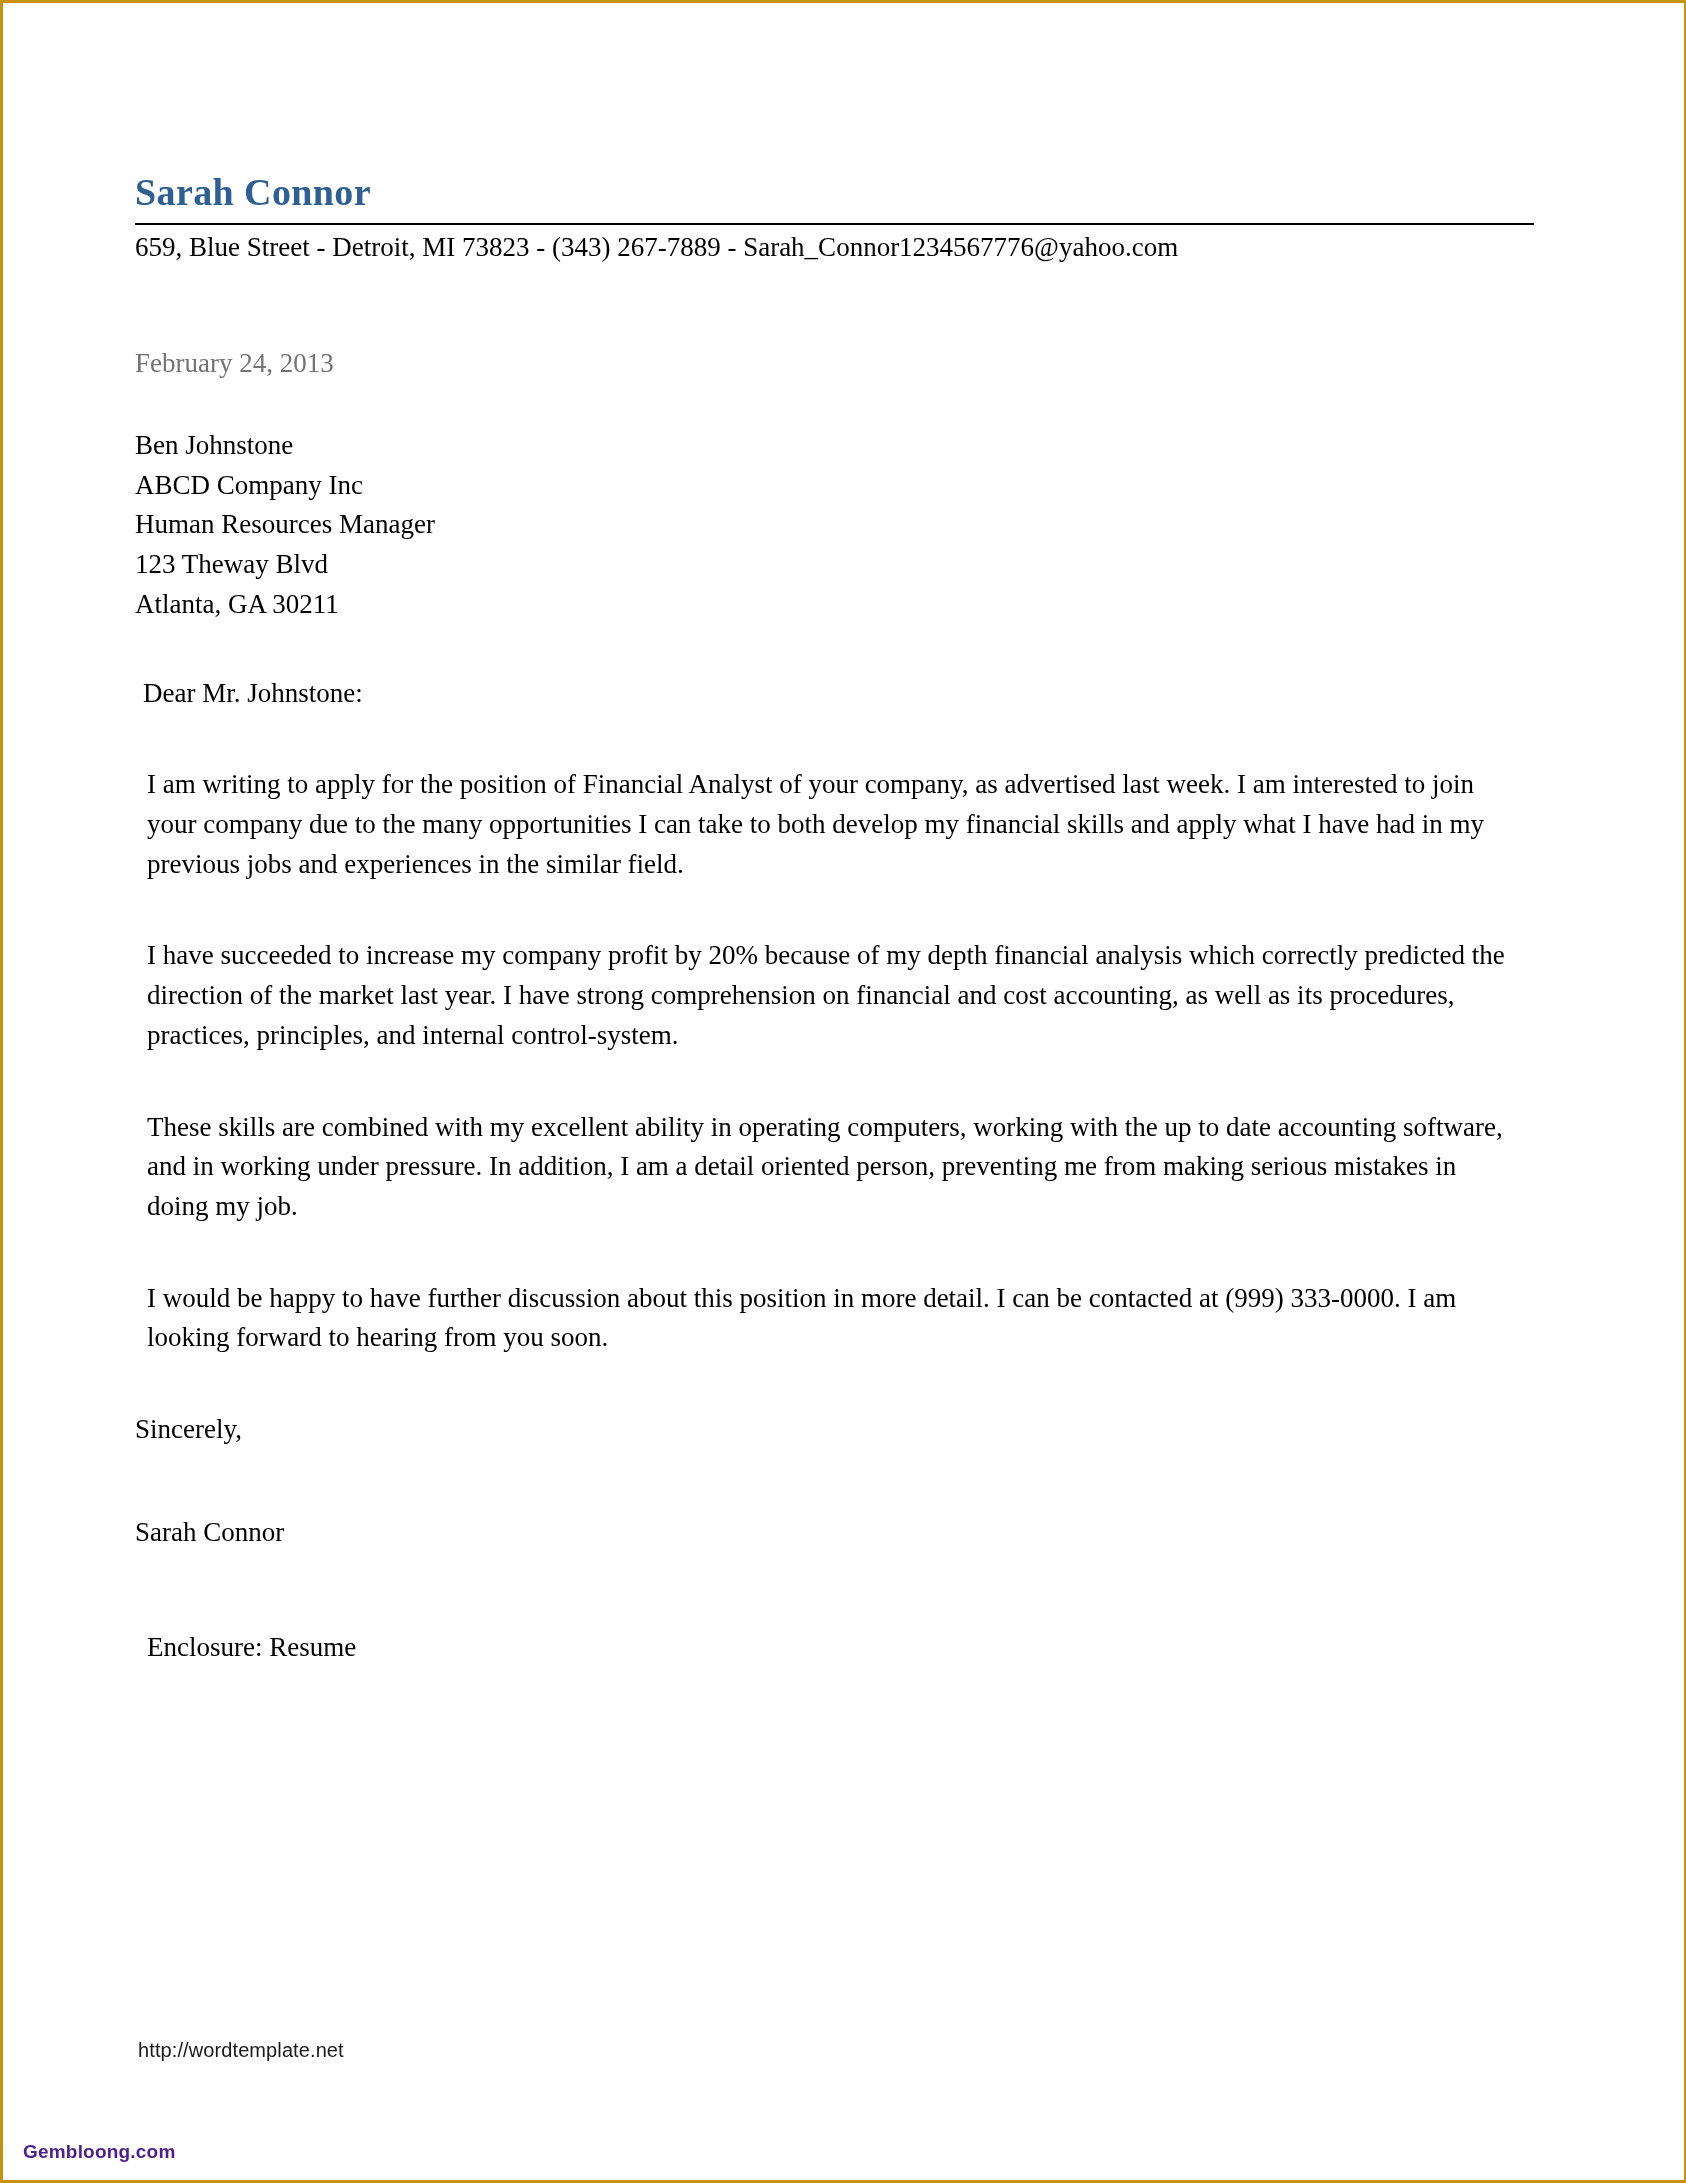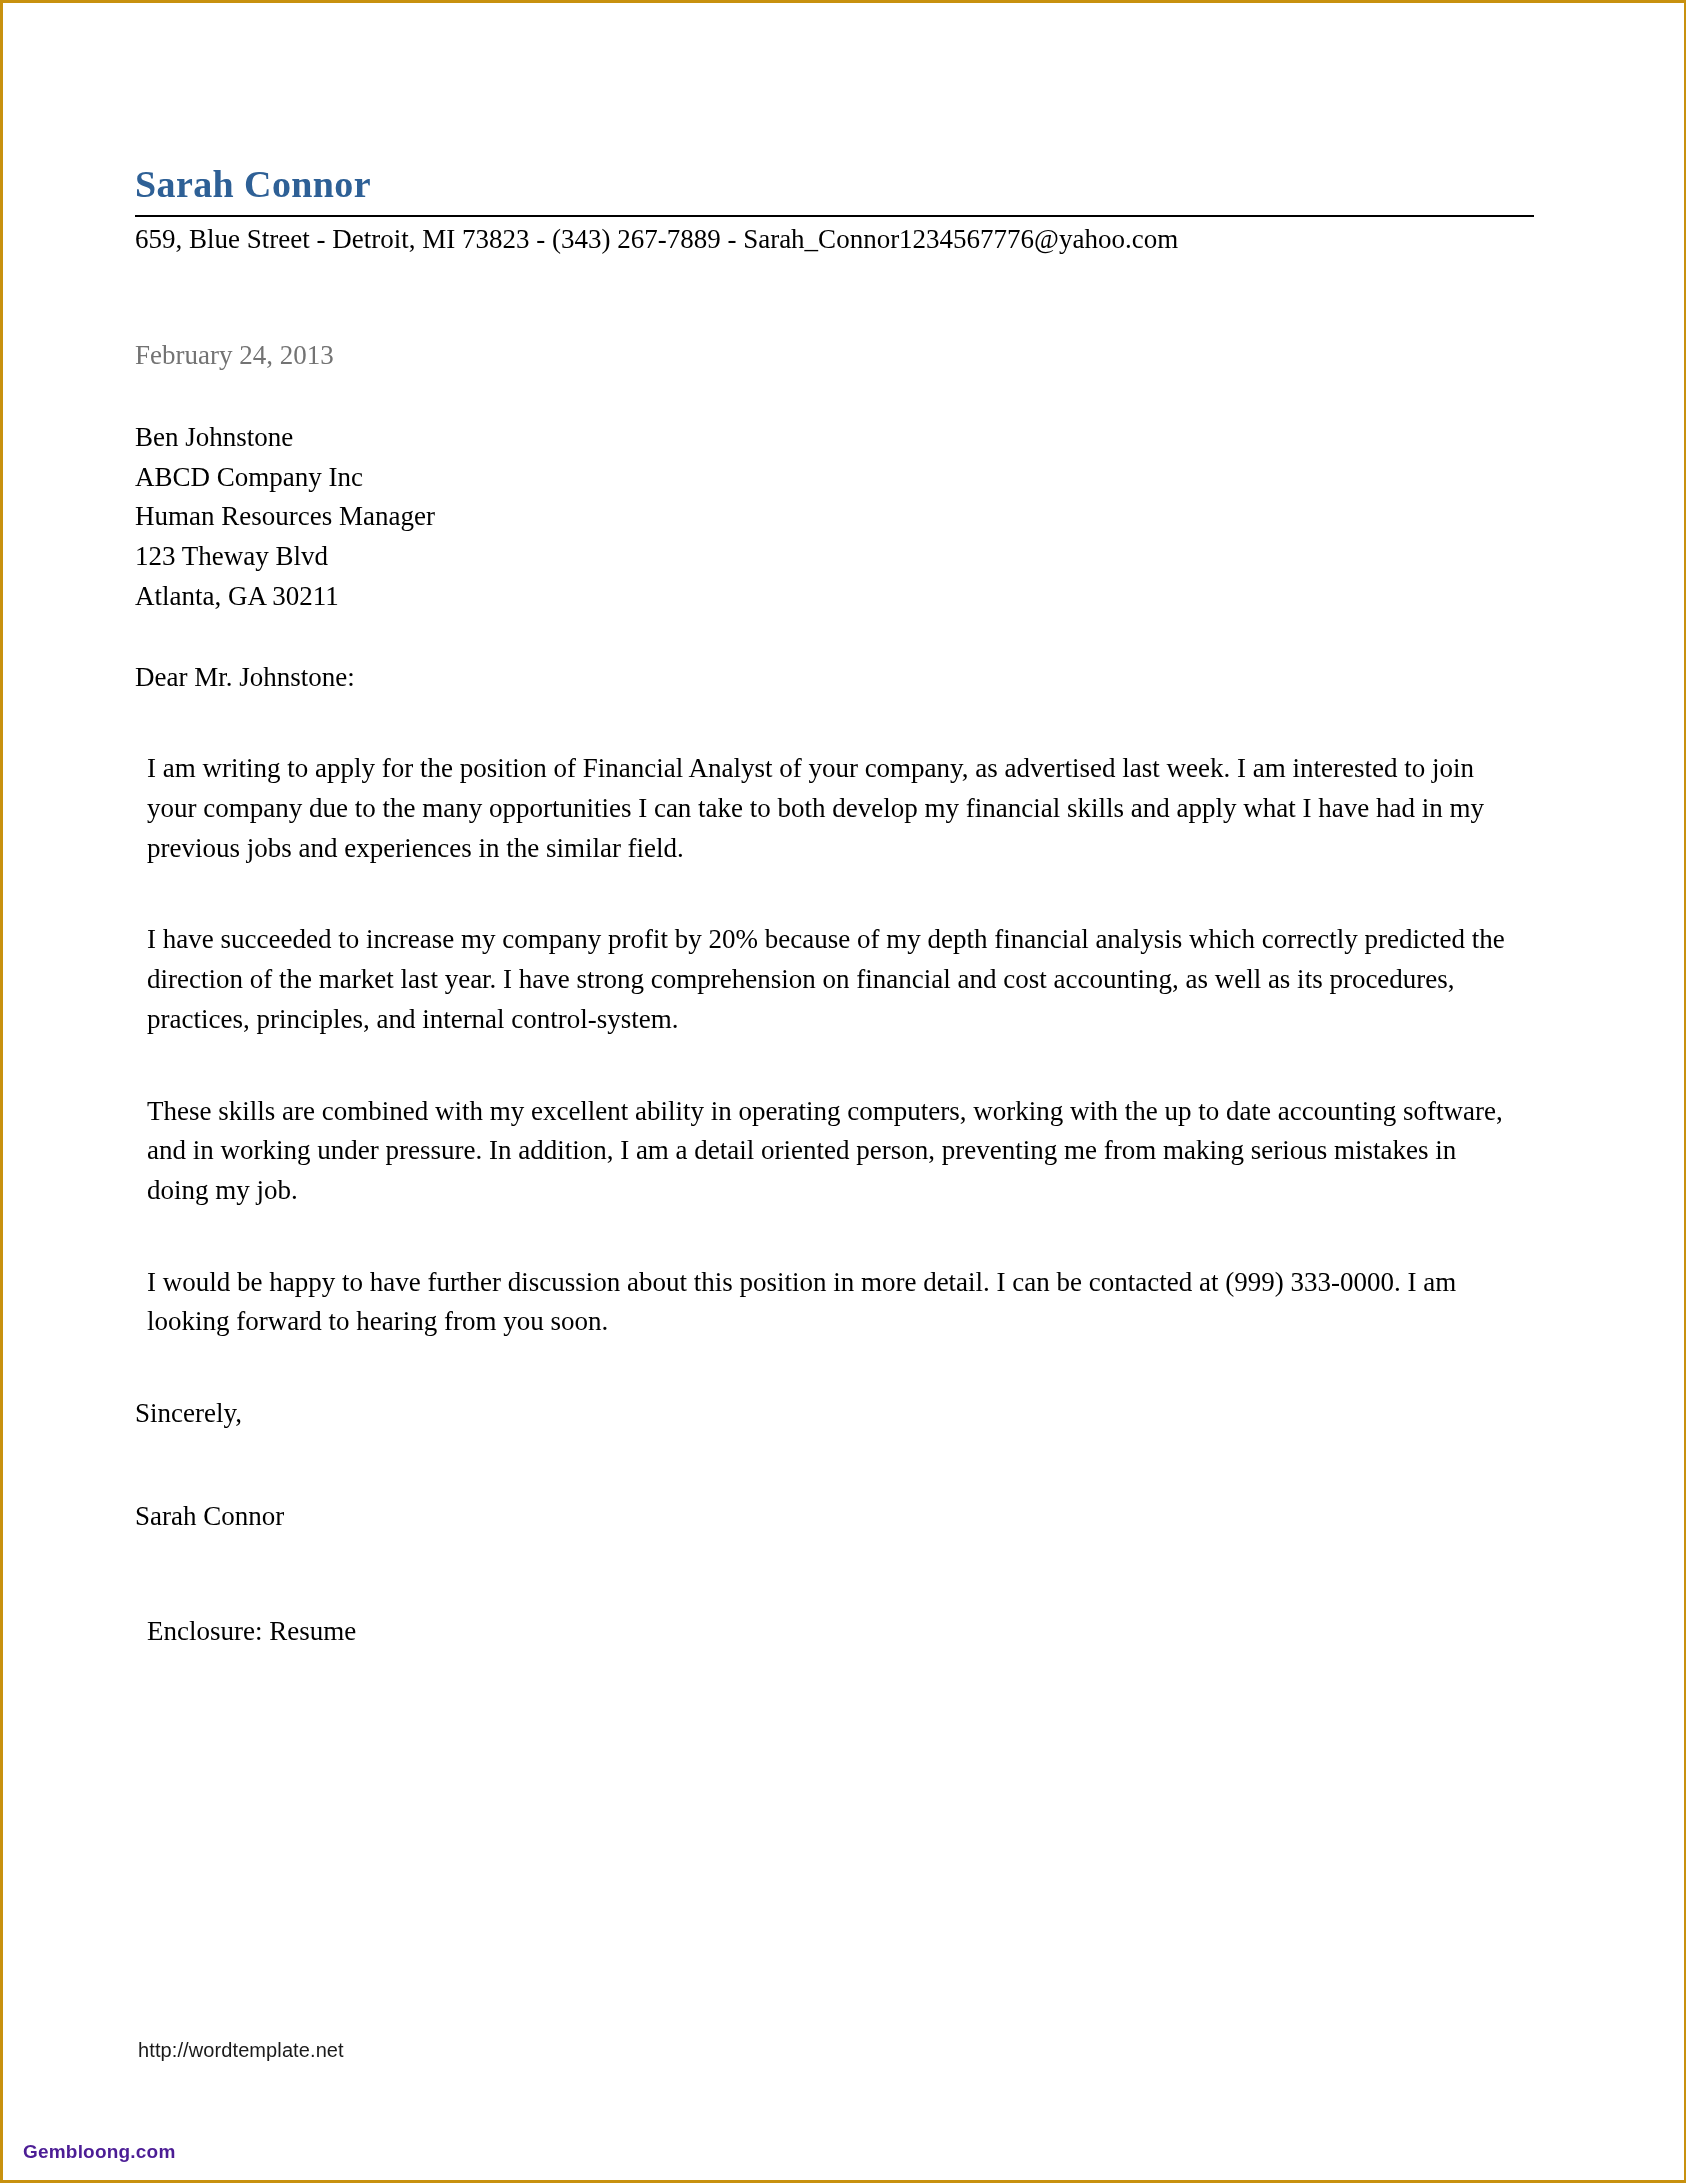--- a/index.html
+++ b/index.html
@@ -15,21 +15,21 @@
     box-sizing: border-box;
     background: #ffffff;
     border: 3.6px solid #C8910F;
     overflow: hidden;
     font-family: "Liberation Serif", "DejaVu Serif", serif;
   }
 
   .letter {
     position: absolute;
     left: 132px;
-    top: 8px;
+    top: 16px;
     width: 1399px;
   }
 
   .letterhead-name {
     font-family: "Liberation Serif", "DejaVu Serif", serif;
     font-size: 38px;
     font-weight: bold;
     color: #2E6096;
     letter-spacing: 0.4px;
     margin: 0;
@@ -69,21 +69,21 @@
   }
 
   .recipient-block .r-line {
     display: block;
     white-space: nowrap;
   }
 
   .salutation {
     font-size: 27px;
     color: #000000;
-    margin: 0;
+    margin: 8px;
     padding-top: 42px;
     line-height: 1.45;
   }
 
   .body-para {
     font-size: 27px;
     color: #000000;
     margin: 12px;
     padding-top: 40px;
     line-height: 1.47;

